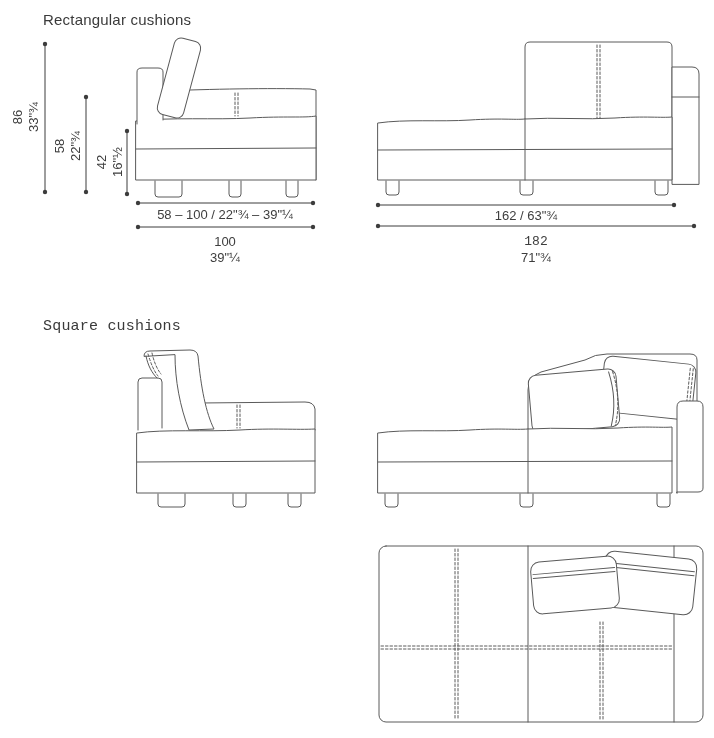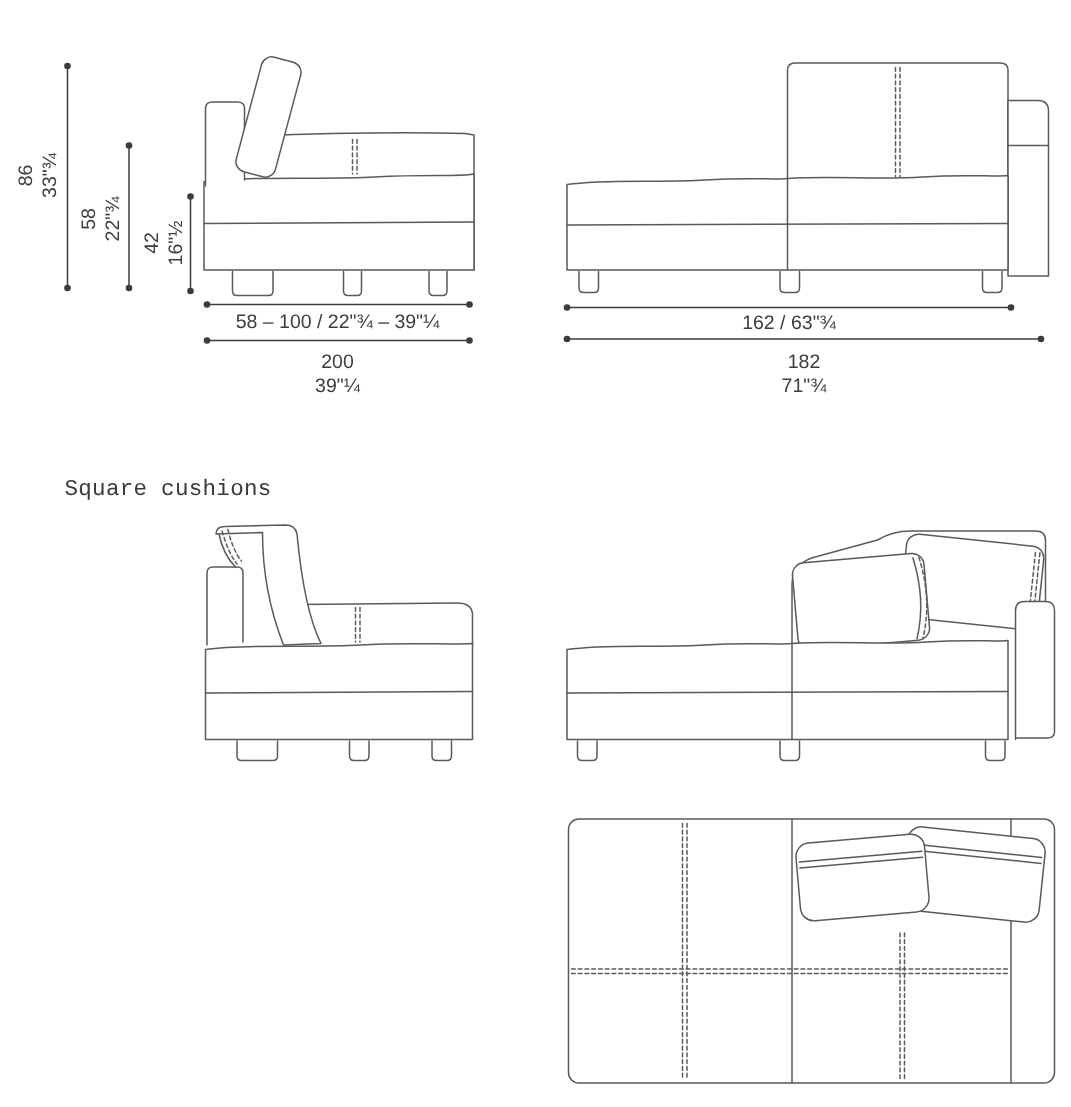--- a/index.html
+++ b/index.html
@@ -153,33 +153,34 @@
         <path d="M605,571 L693,571"></path>
       </g>
       <g transform="rotate(-5 575 585)">
         <rect class="fill" x="532" y="559" width="86" height="52" rx="9" style="stroke:#5a5a5a;"></rect>
         <path d="M534,571 L616,571"></path>
         <path d="M534,575 L616,575"></path>
       </g>
     </g>
   </svg>
 
+  <div class="title" style="left:43px;top:11px;">Rectangular cushions</div>
 
   <div class="label vlabel" style="left:17px;top:117px;">86</div>
   <div class="label vlabel" style="left:33px;top:117px;">33"¾</div>
 
   <div class="label vlabel" style="left:59px;top:146px;">58</div>
   <div class="label vlabel" style="left:75px;top:146px;">22"¾</div>
 
   <div class="label vlabel" style="left:101px;top:162px;">42</div>
   <div class="label vlabel" style="left:117px;top:162px;">16"½</div>
 
   <div class="label" style="left:225px;top:214px;">58 – 100 / 22"¾ – 39"¼</div>
-  <div class="label" style="left:225px;top:241px;">200</div>
+  <div class="label" style="left:225px;top:241px;">100</div>
   <div class="label" style="left:225px;top:257px;">39"¼</div>
 
   <div class="label" style="left:526px;top:215px;">162 / 63"¾</div>
-  <div class="label" style="left:536px;top:241px;">182</div>
+  <div class="label" style="left:536px;top:241px;font-family:Liberation Mono, monospace;">182</div>
   <div class="label" style="left:536px;top:257px;">71"¾</div>
 
   <div class="title" style="left:43px;top:318px;font-family:Liberation Mono, monospace;">Square cushions</div>
 
 </div>
 
 </body></html>

